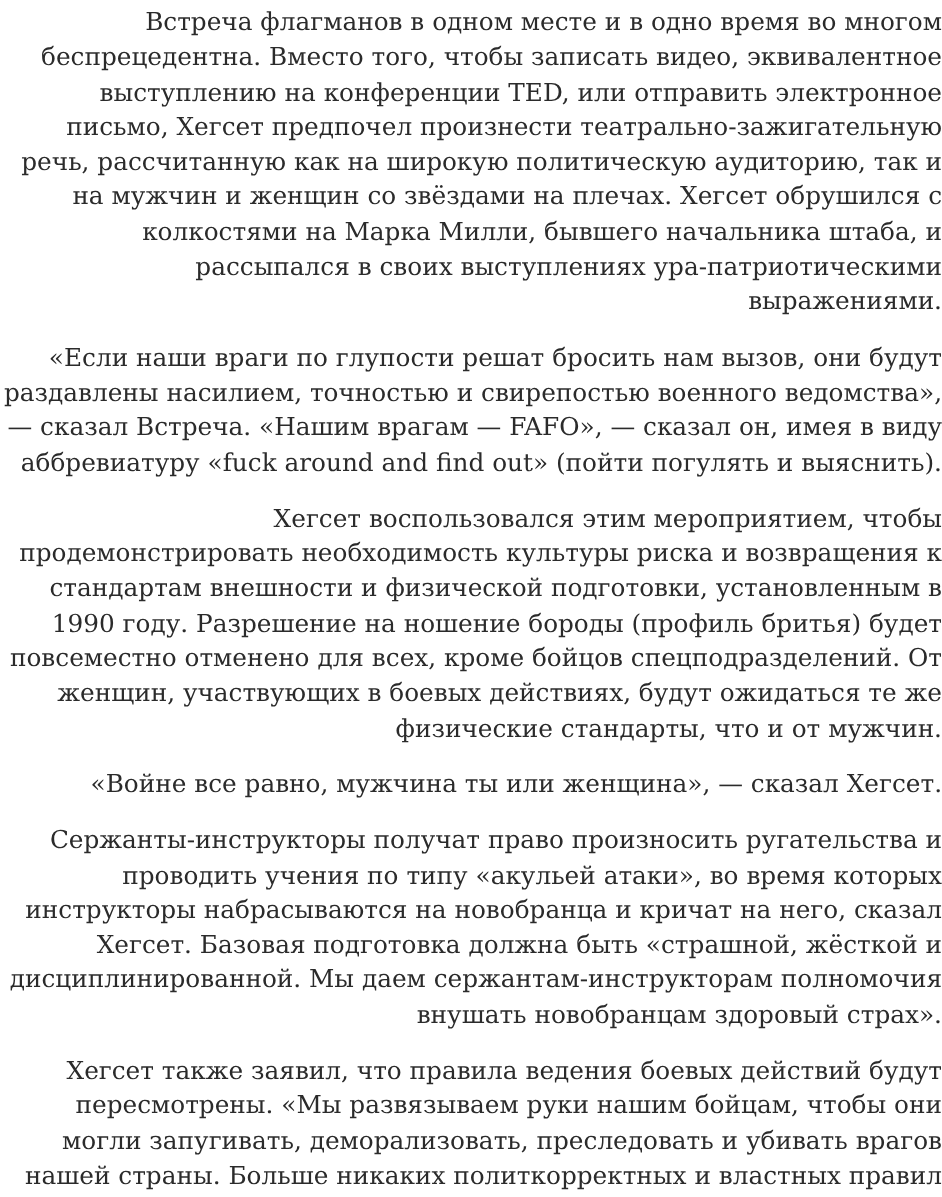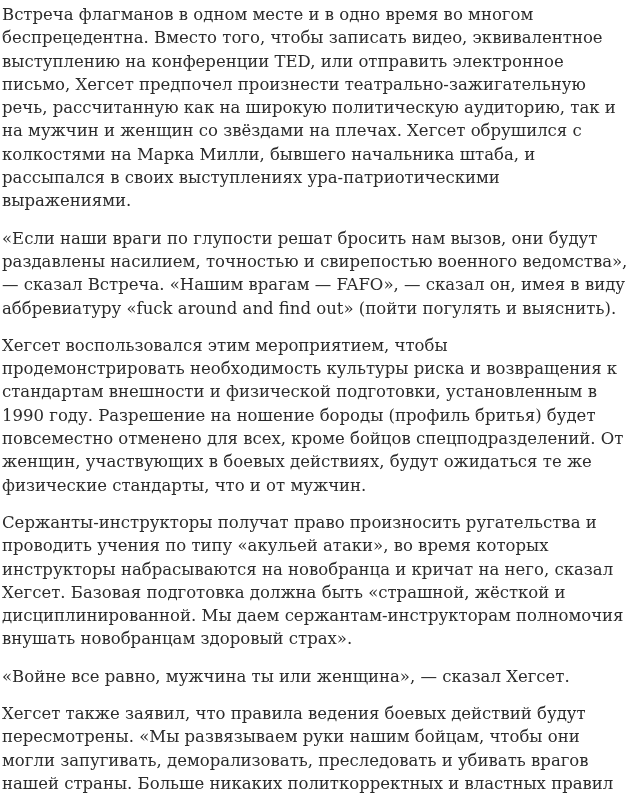--- a/index.html
+++ b/index.html
@@ -17,30 +17,30 @@
     width: 628px;
     padding: 3px 0 0 2px;
     font-family: "DejaVu Serif", "Liberation Serif", serif;
     font-size: 16.5px;
     line-height: 23.3px;
     color: #2b2b2b;
     -webkit-font-smoothing: antialiased;
   }
   .article-body p {
     margin: 0 0 14px 0;
-    text-align: left;
+    text-align: right;
     letter-spacing: 0;
   }
   .article-body p:last-child {
     margin-bottom: 0;
   }
 </style>
 </head>
 <body style="background: rgb(255, 255, 255);">
 
 <main class="article-body" style="color: rgb(43, 43, 43);">
   <p>Встреча флагманов в одном месте и в одно время во многом беспрецедентна. Вместо того, чтобы записать видео, эквивалентное выступлению на конференции TED, или отправить электронное письмо, Хегсет предпочел произнести театрально-зажигательную речь, рассчитанную как на широкую политическую аудиторию, так и на мужчин и женщин со звёздами на плечах. Хегсет обрушился с колкостями на Марка Милли, бывшего начальника штаба, и рассыпался в своих выступлениях ура-патриотическими выражениями.</p>
   <p>«Если наши враги по глупости решат бросить нам вызов, они будут раздавлены насилием, точностью и свирепостью военного ведомства», — сказал Встреча. «Нашим врагам — FAFO», — сказал он, имея в виду аббревиатуру «fuck around and find out» (пойти погулять и выяснить).</p>
   <p>Хегсет воспользовался этим мероприятием, чтобы продемонстрировать необходимость культуры риска и возвращения к стандартам внешности и физической подготовки, установленным в 1990 году. Разрешение на ношение бороды (профиль бритья) будет повсеместно отменено для всех, кроме бойцов спецподразделений. От женщин, участвующих в боевых действиях, будут ожидаться те же физические стандарты, что и от мужчин.</p>
+  <p>«Войне все равно, мужчина ты или женщина», — сказал Хегсет.</p>
   <p>Сержанты-инструкторы получат право произносить ругательства и проводить учения по типу «акульей атаки», во время которых инструкторы набрасываются на новобранца и кричат на него, сказал Хегсет. Базовая подготовка должна быть «страшной, жёсткой и дисциплинированной. Мы даем сержантам-инструкторам полномочия внушать новобранцам здоровый страх».</p>
-  <p>«Войне все равно, мужчина ты или женщина», — сказал Хегсет.</p>
   <p>Хегсет также заявил, что правила ведения боевых действий будут пересмотрены. «Мы развязываем руки нашим бойцам, чтобы они могли запугивать, деморализовать, преследовать и убивать врагов нашей страны. Больше никаких политкорректных и властных правил ведения боевых действий. Только здравый смысл, максимальная смертоносность и авторитет для бойцов».</p>
 </main>
 
 </body></html>

